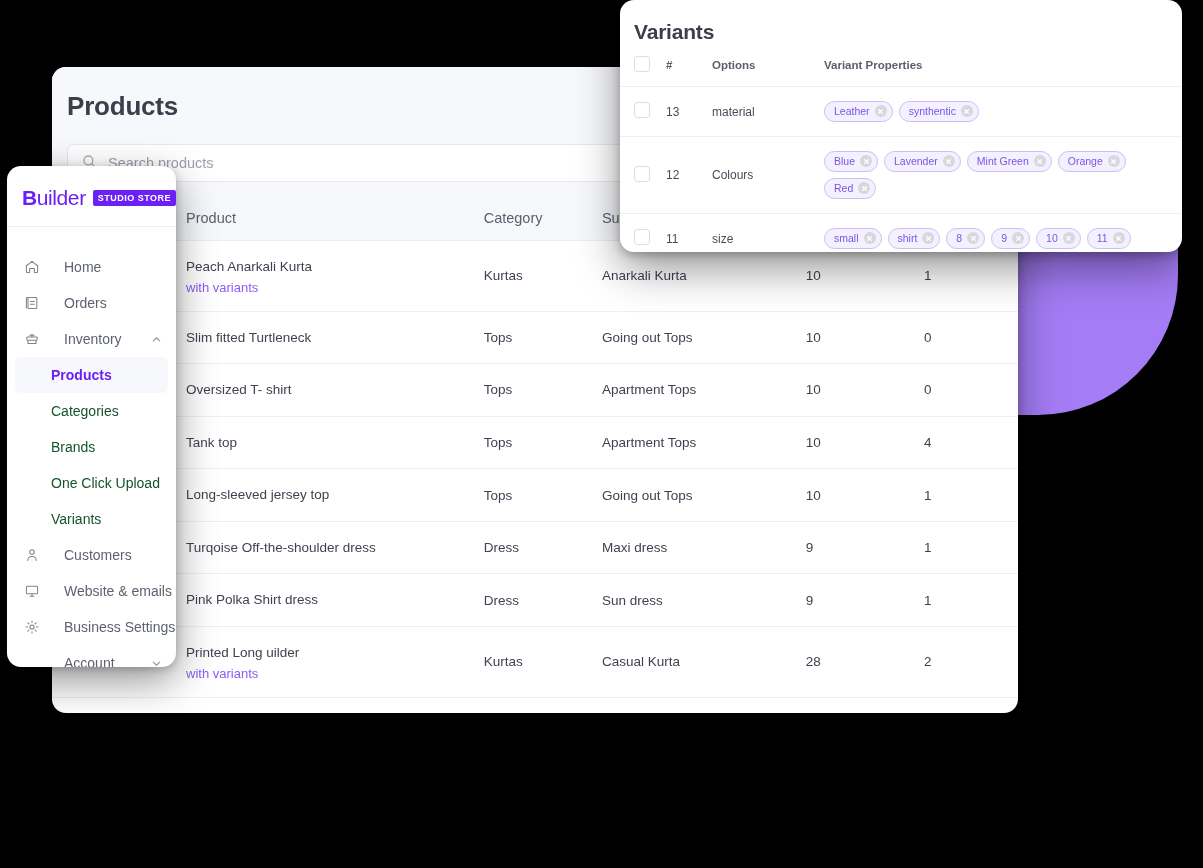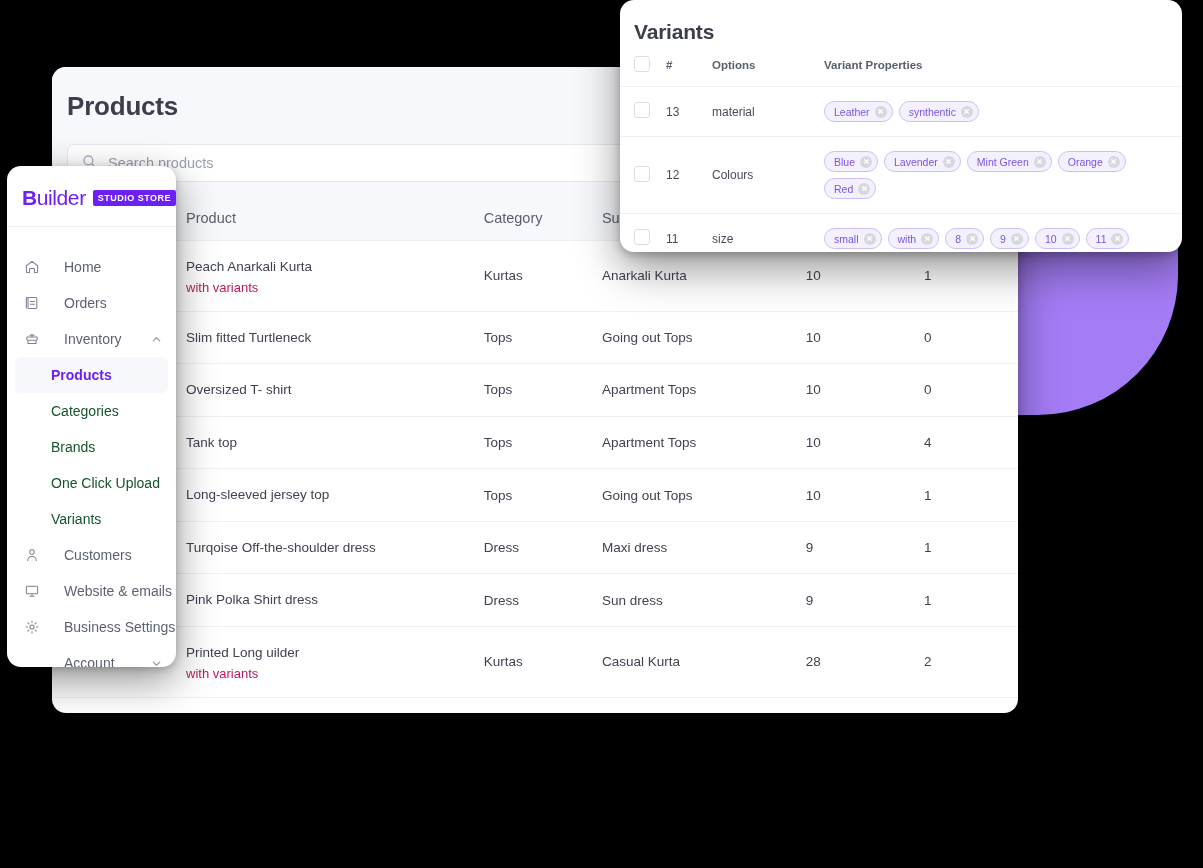--- a/index.html
+++ b/index.html
@@ -98,21 +98,21 @@
   .col-product { width: 385px; padding-left: 134px !important; }
   .col-category { width: 108px; }
   .col-subcat   { width: 186px; }
   .col-qty      { width: 108px; }
   .col-var      { width: 95px; }
 
   .prod-name { display: block; line-height: 1.45; }
   .prod-sub {
     display: block;
     font-size: 13px;
-    color: #be185d;
+    color: #8b5cf6;
     margin-top: 3px;
   }
 
   
   .sidebar {
     position: absolute;
     left: 7px;
     top: 166px;
     width: 169px;
     height: 501px;
@@ -252,21 +252,20 @@
     border-radius: 3.5px;
     background: #ffffff;
     display: inline-block;
     cursor: pointer;
   }
 
   .chips { display: flex; flex-wrap: wrap; gap: 6px; align-items: center; }
 
   .chip {
     display: inline-flex;
-    align-items: center;
     gap: 5px;
     background: #f4f1fe;
     border: 1px solid #cdbdf7;
     color: #7b52e8;
     border-radius: 999px;
     font-size: 10.5px;
     padding: 3px 5px 3px 9px;
     height: 21px;
     white-space: nowrap;
   }
@@ -605,21 +604,21 @@
               <span class="chip">
                 <span>small</span>
                 <span class="chip-x">
                   <svg viewBox="0 0 8 8" fill="none" stroke="#ffffff" stroke-width="1.4" stroke-linecap="round">
                     <line x1="2" y1="2" x2="6" y2="6"></line>
                     <line x1="6" y1="2" x2="2" y2="6"></line>
                   </svg>
                 </span>
               </span>
               <span class="chip">
-                <span>with</span>
+                <span>shirt</span>
                 <span class="chip-x">
                   <svg viewBox="0 0 8 8" fill="none" stroke="#ffffff" stroke-width="1.4" stroke-linecap="round">
                     <line x1="2" y1="2" x2="6" y2="6"></line>
                     <line x1="6" y1="2" x2="2" y2="6"></line>
                   </svg>
                 </span>
               </span>
               <span class="chip">
                 <span>8</span>
                 <span class="chip-x">

